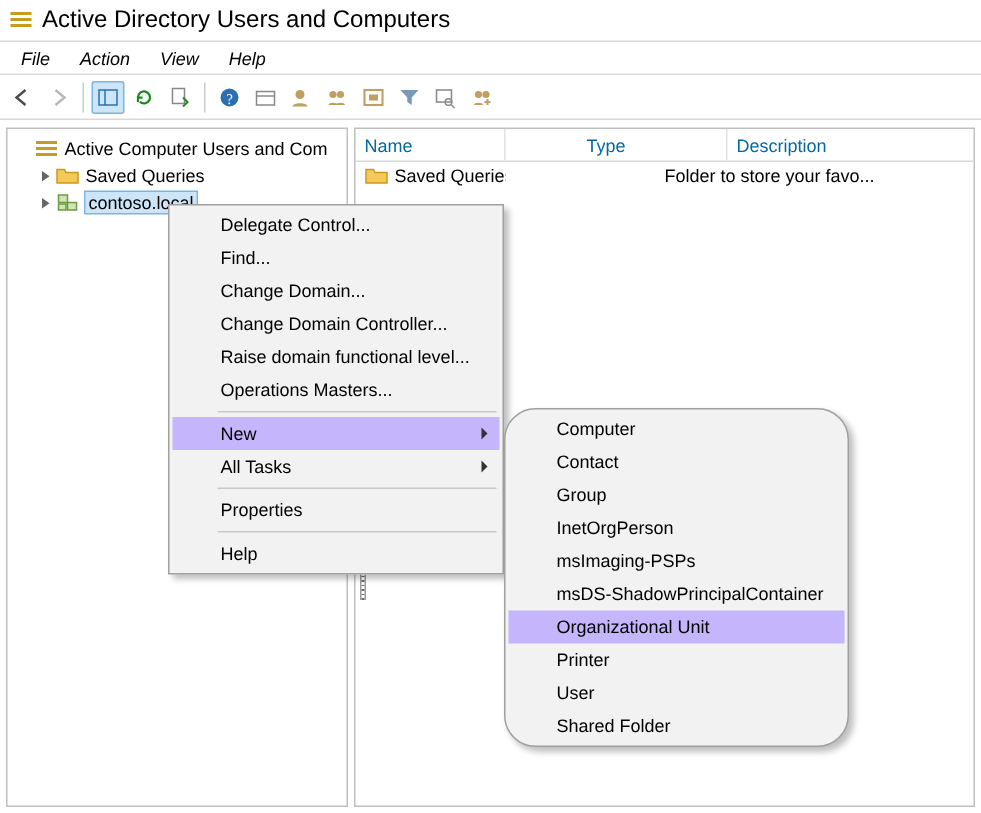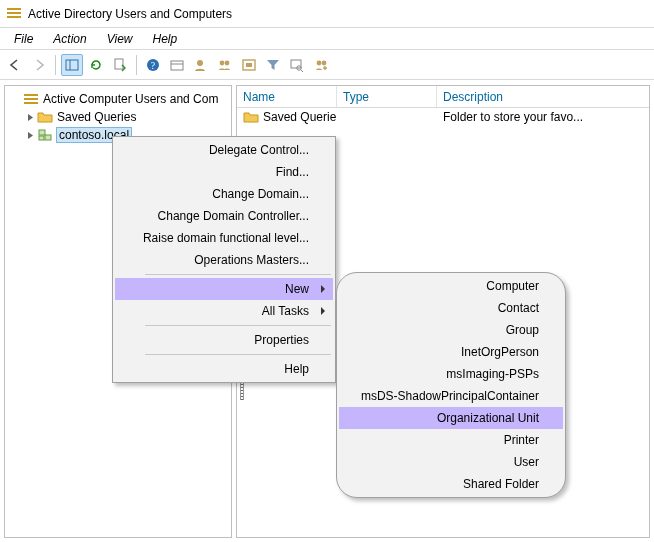--- a/index.html
+++ b/index.html
@@ -18,21 +18,21 @@
     height:28px;
     display:flex; align-items:center;
     padding:0 6px;
     border-bottom:1px solid #d9d9d9;
     background:#fff;
   }
   .titlebar .app-icon{
     width:16px; height:16px; margin-right:6px;
     display:flex; align-items:center; justify-content:center;
   }
-  .titlebar .title{ font-size:12px; }
+  .titlebar .title{ font-size:16px; }
   
   .menubar{
     height:22px;
     display:flex; align-items:center;
     padding:0 4px;
     border-bottom:1px solid #d9d9d9;
     background:#fff;
     font-style:italic;
   }
   .menubar .menu-item{ padding:2px 10px; cursor:default; }
@@ -98,21 +98,21 @@
     position:relative;
   }
   .col{
     display:flex; align-items:center; padding:0 6px;
     border-right:1px solid #e2e2e2;
     font-weight:400;
     color:#0369a1;
     overflow:hidden; white-space:nowrap; text-overflow:ellipsis;
   }
   .col.name{ width:100px; }
-  .col.type{ width:100px; }
+  .col.type{ width:100px;margin-left:48px; }
   .col.desc{ flex:1; border-right:none; }
   
   .list-body{ }
   .list-row{
     display:flex; height:18px; align-items:center;
     font-size:12px;
   }
   .list-row .cell{ padding:0 6px; overflow:hidden; white-space:nowrap; text-overflow:ellipsis; }
   .list-row .cell.name{ width:100px; display:flex; align-items:center; gap:4px; }
   .list-row .cell.type{ width:100px; }
@@ -136,21 +136,20 @@
   }
   .ctx .gutter{
     position:absolute; left:2px; top:2px; bottom:2px; width:26px;
   }
   .ctx .item{
     position:relative;
     height:22px; display:flex; align-items:center;
     padding:0 24px 0 32px;
     white-space:nowrap;
     cursor:default;
-    justify-content:flex-end;
   }
   .ctx .item.hl{ background:#c4b5fd; }
   .ctx .item .arrow{
     position:absolute; right:8px; top:50%; transform:translateY(-50%);
     border-left:4px solid #333; border-top:4px solid transparent; border-bottom:4px solid transparent;
   }
   .ctx .sep{
     height:1px; margin:3px 2px 3px 30px; background:#c8c8c8;
   }
   #ctx1{ left:112px; top:136px; width:224px; }

